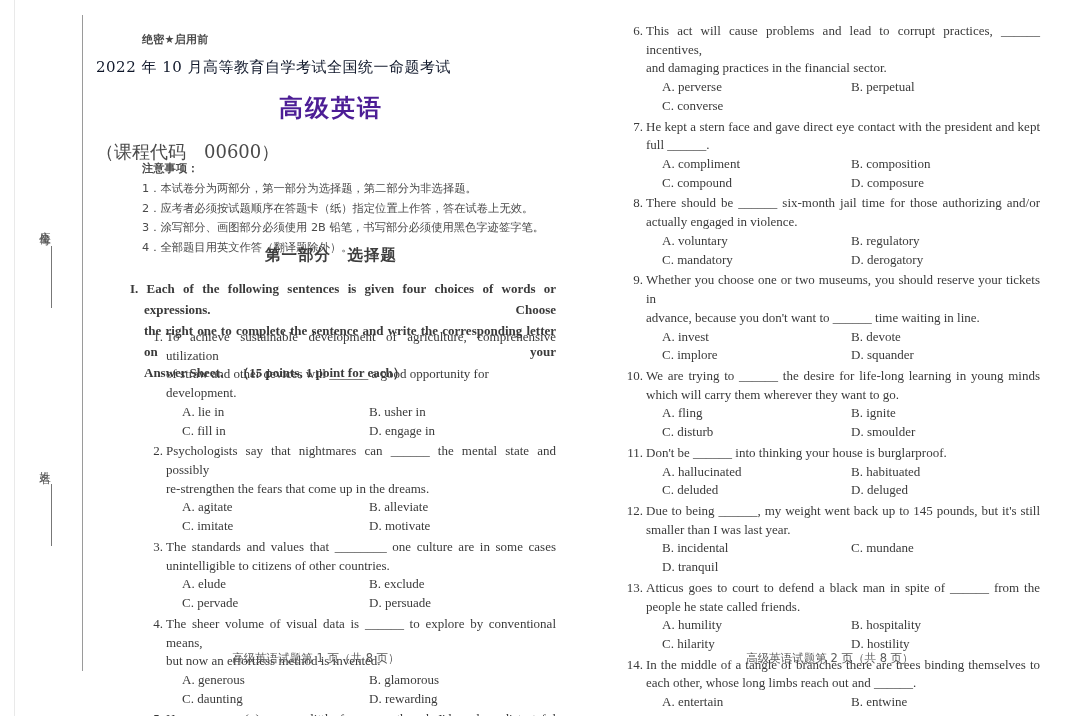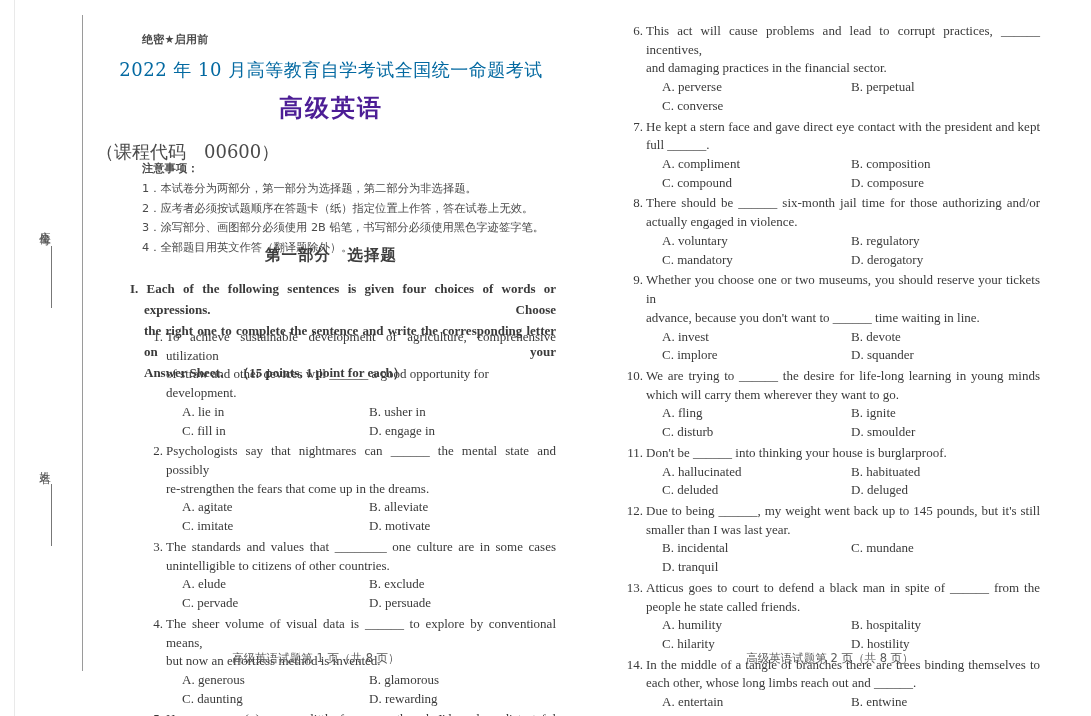--- a/index.html
+++ b/index.html
@@ -84,24 +84,23 @@
     font-size: 11px;
     font-weight: bold;
     color: #4a4a4a;
     letter-spacing: .3px;
   }
   .exam-title {
     position: absolute;
     left: 0;
     top: 58px;
     width: 470px;
-    text-align: center;
     font-family: "DejaVu Serif", serif;
-    font-size: 18px;
-    color: #0369a1;
+    font-size: 15px;
+    color: #0f172a;
     letter-spacing: .5px;
   }
   .subject-title {
     position: absolute;
     left: 0;
     top: 92px;
     width: 470px;
     text-align: center;
     font-family: "DejaVu Sans", sans-serif;
     font-size: 24px;

